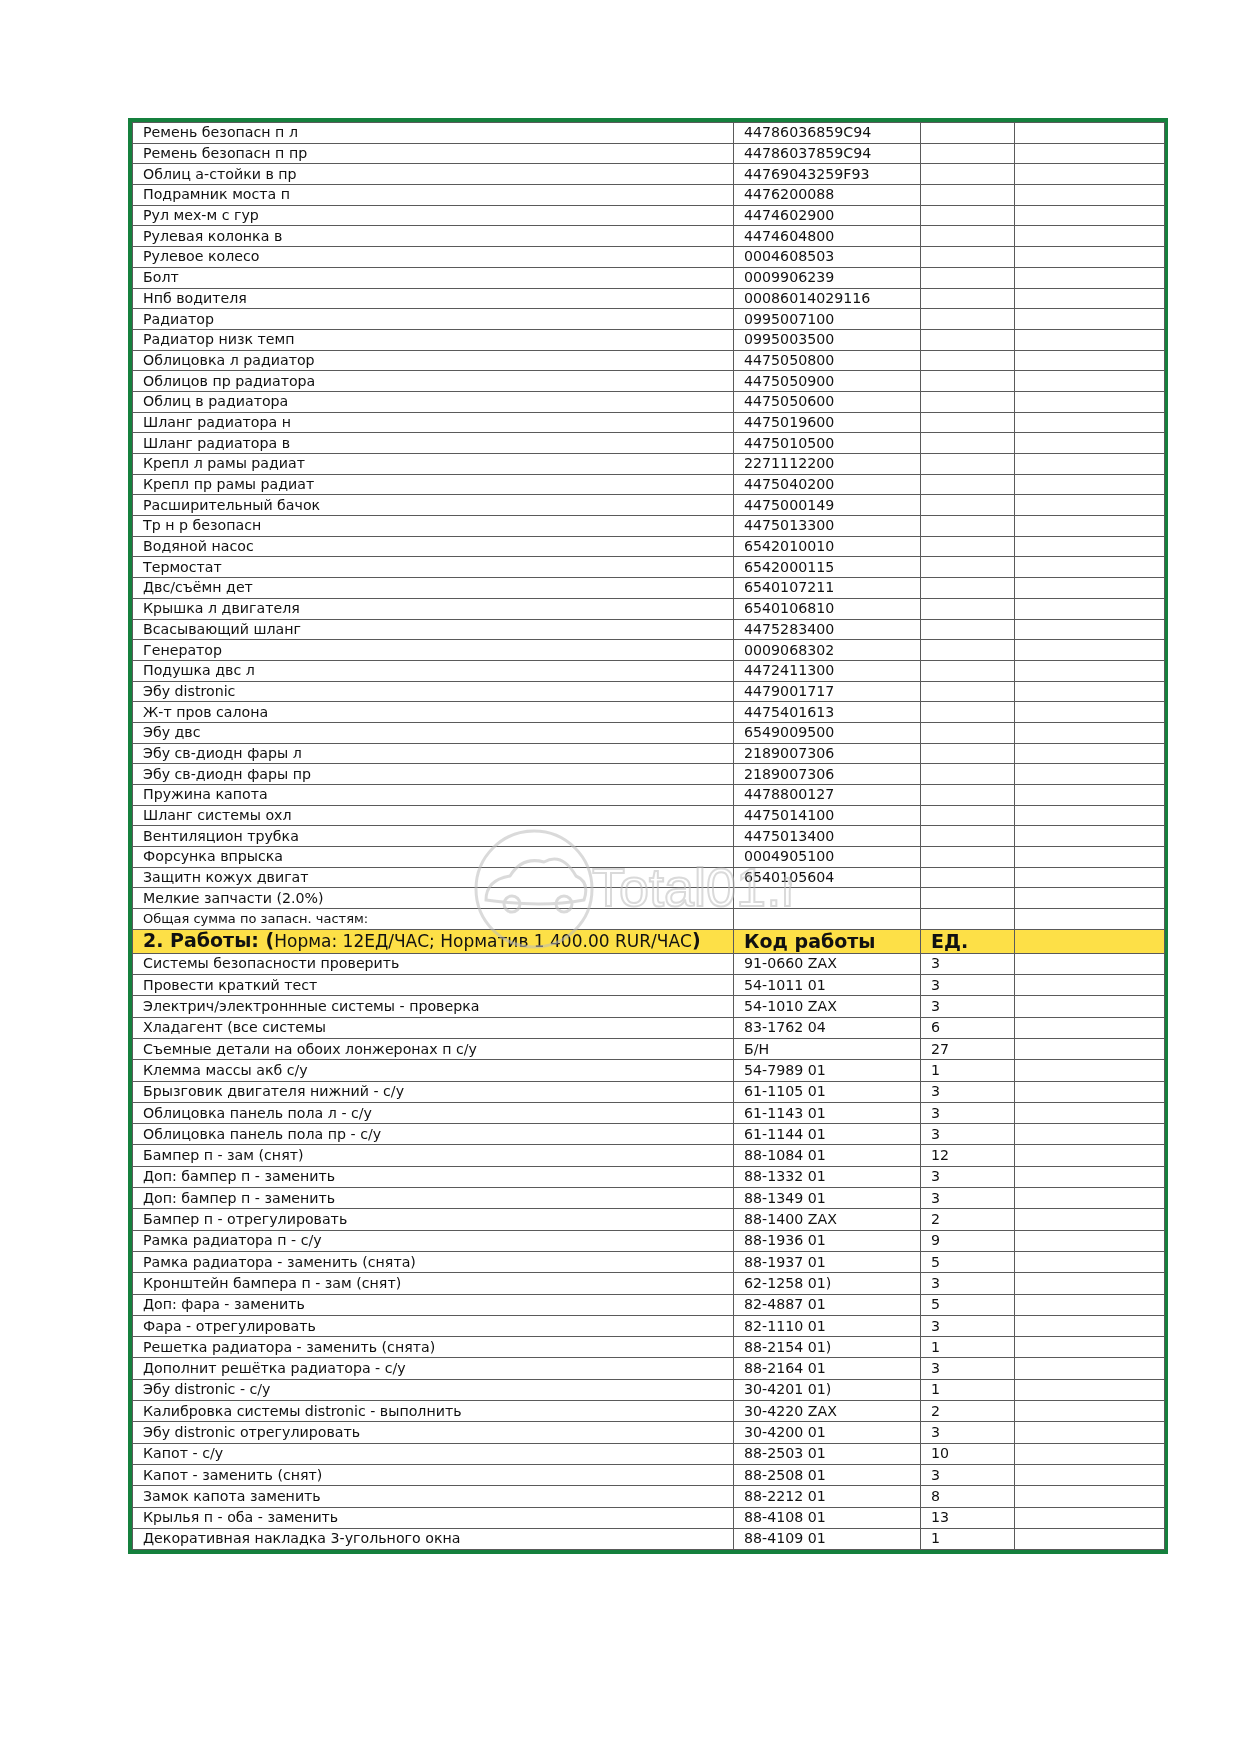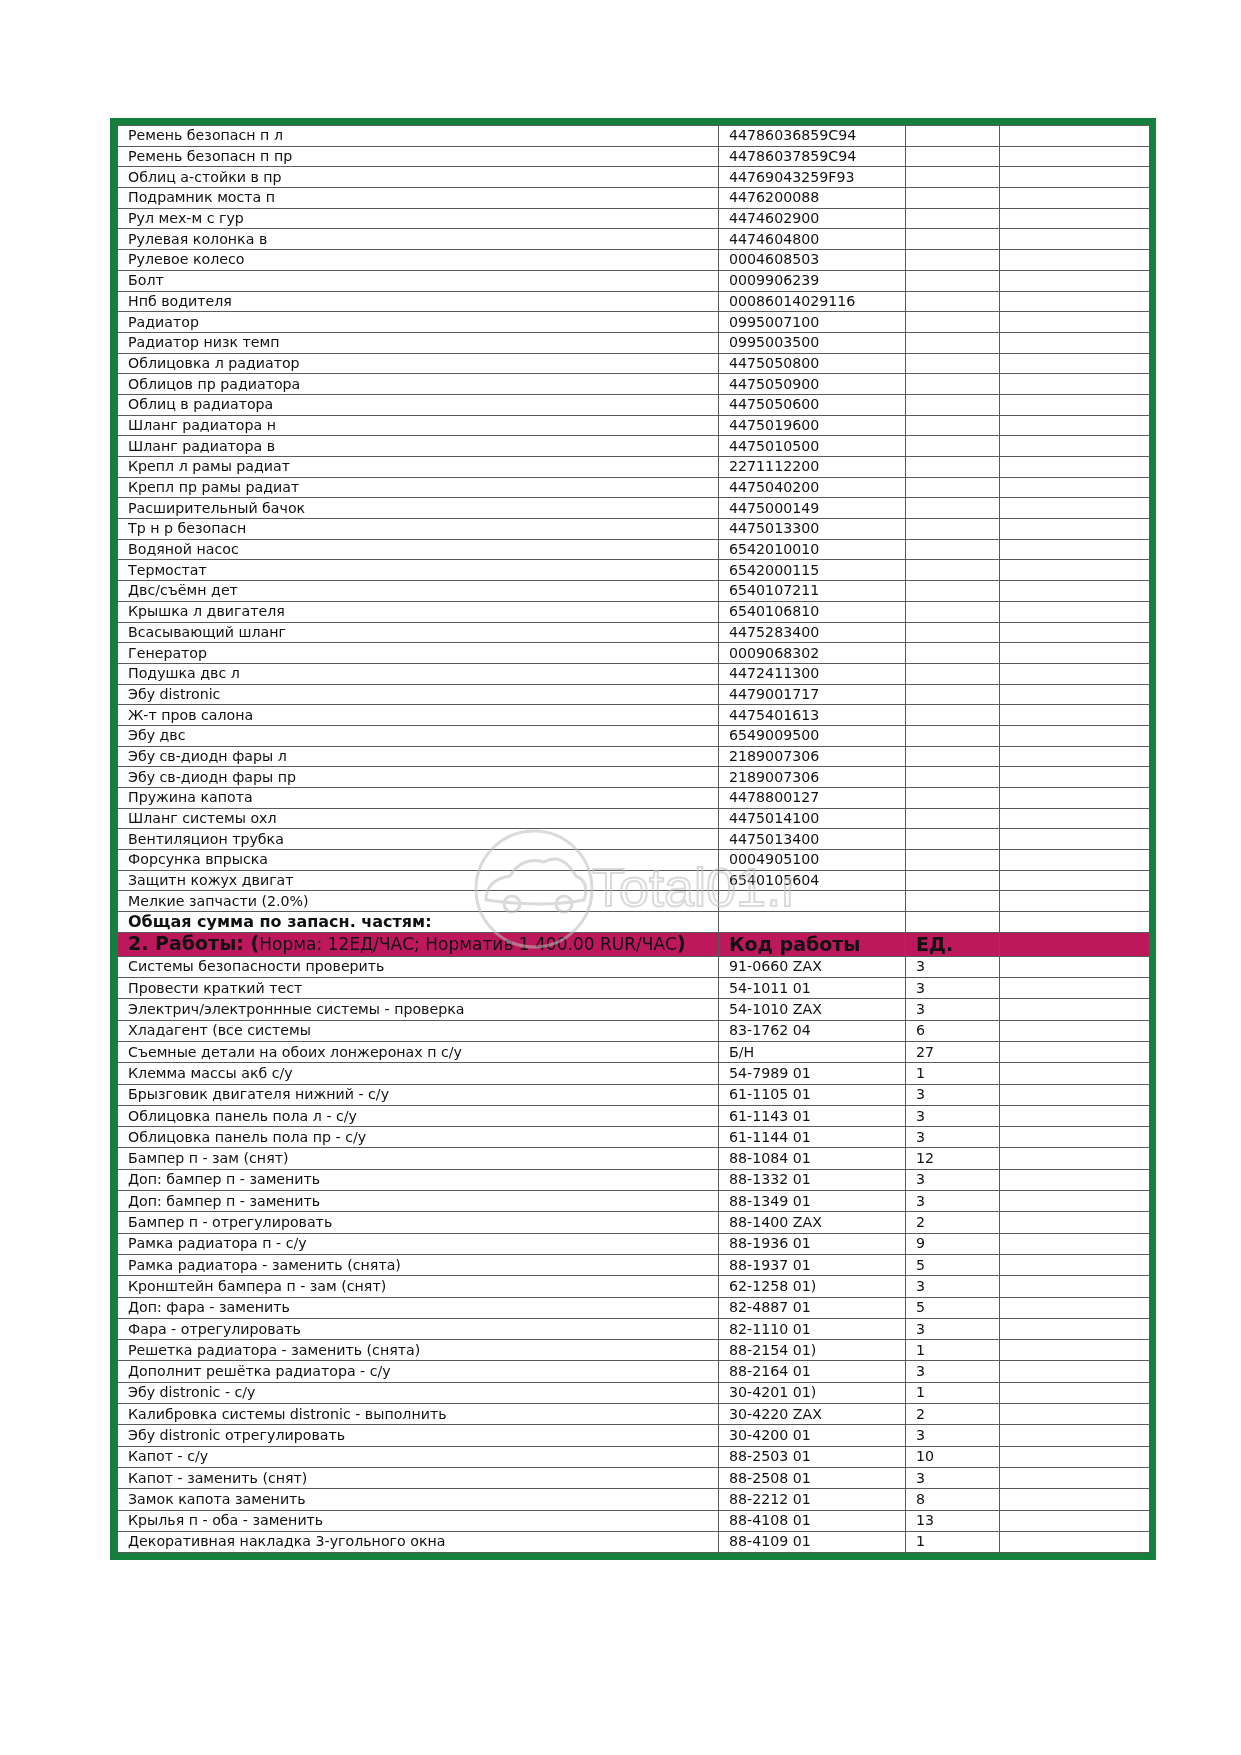--- a/index.html
+++ b/index.html
@@ -1,26 +1,26 @@
 <!DOCTYPE html>
 <html><head>
 <meta charset="utf-8">
 <style>
   html, body { margin: 0; padding: 0; background: #ffffff; }
   body { width: 1241px; height: 1755px; position: relative; overflow: hidden;
          font-family: "DejaVu Sans", sans-serif; color: #111; }
-  .sheet { position: absolute; left: 110px; top: 118px; width: 1032px;
-           border: 7px solid #15803d; border-collapse: collapse; }
+  .sheet { position: absolute; left: 128px; top: 118px; width: 1032px;
+           border: 4px solid #15803d; border-collapse: collapse; }
   table { border-collapse: collapse; width: 1032px; table-layout: fixed; }
   col.c1 { width: 601px; } col.c2 { width: 187px; } col.c3 { width: 94px; } col.c4 { width: 150px; }
   td { border: 1px solid #5a5a5a; padding: 0 0 0 10px; height: 19.7px; font-size: 14.2px;
        line-height: 19px; white-space: nowrap; overflow: hidden; vertical-align: middle; }
   tr.works td { height: 20.3px; }
-  tr.bold td.name { font-weight: bold; font-size: 16px; }
-  tr.header td { background: #be185d; height: 23px; font-weight: bold; font-size: 19px; }
+  tr.bold td.name { font-weight: normal; font-size: 13px; }
+  tr.header td { background: #fde047; height: 23px; font-weight: bold; font-size: 19px; }
   tr.header td .normal { font-weight: normal; font-size: 17px; }
   .watermark { position: absolute; left: 472px; top: 822px; width: 320px; height: 135px;
                pointer-events: none; opacity: 0.55; }
 </style>
 </head>
 <body>
 
 <div class="sheet">
   <table>
     <colgroup>

